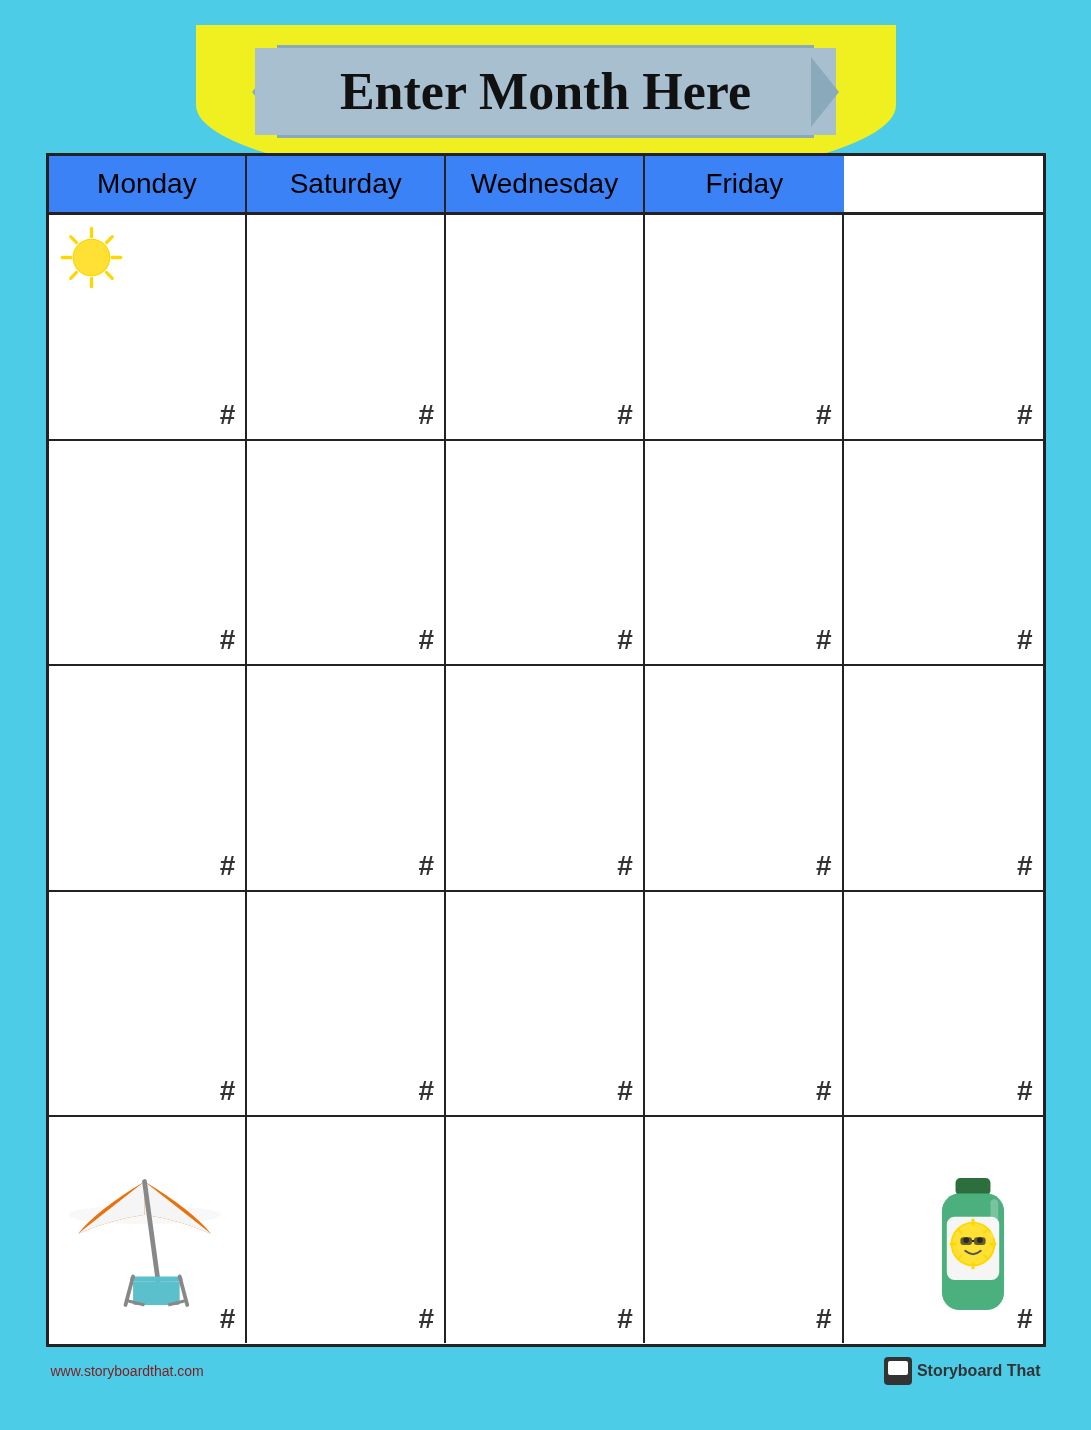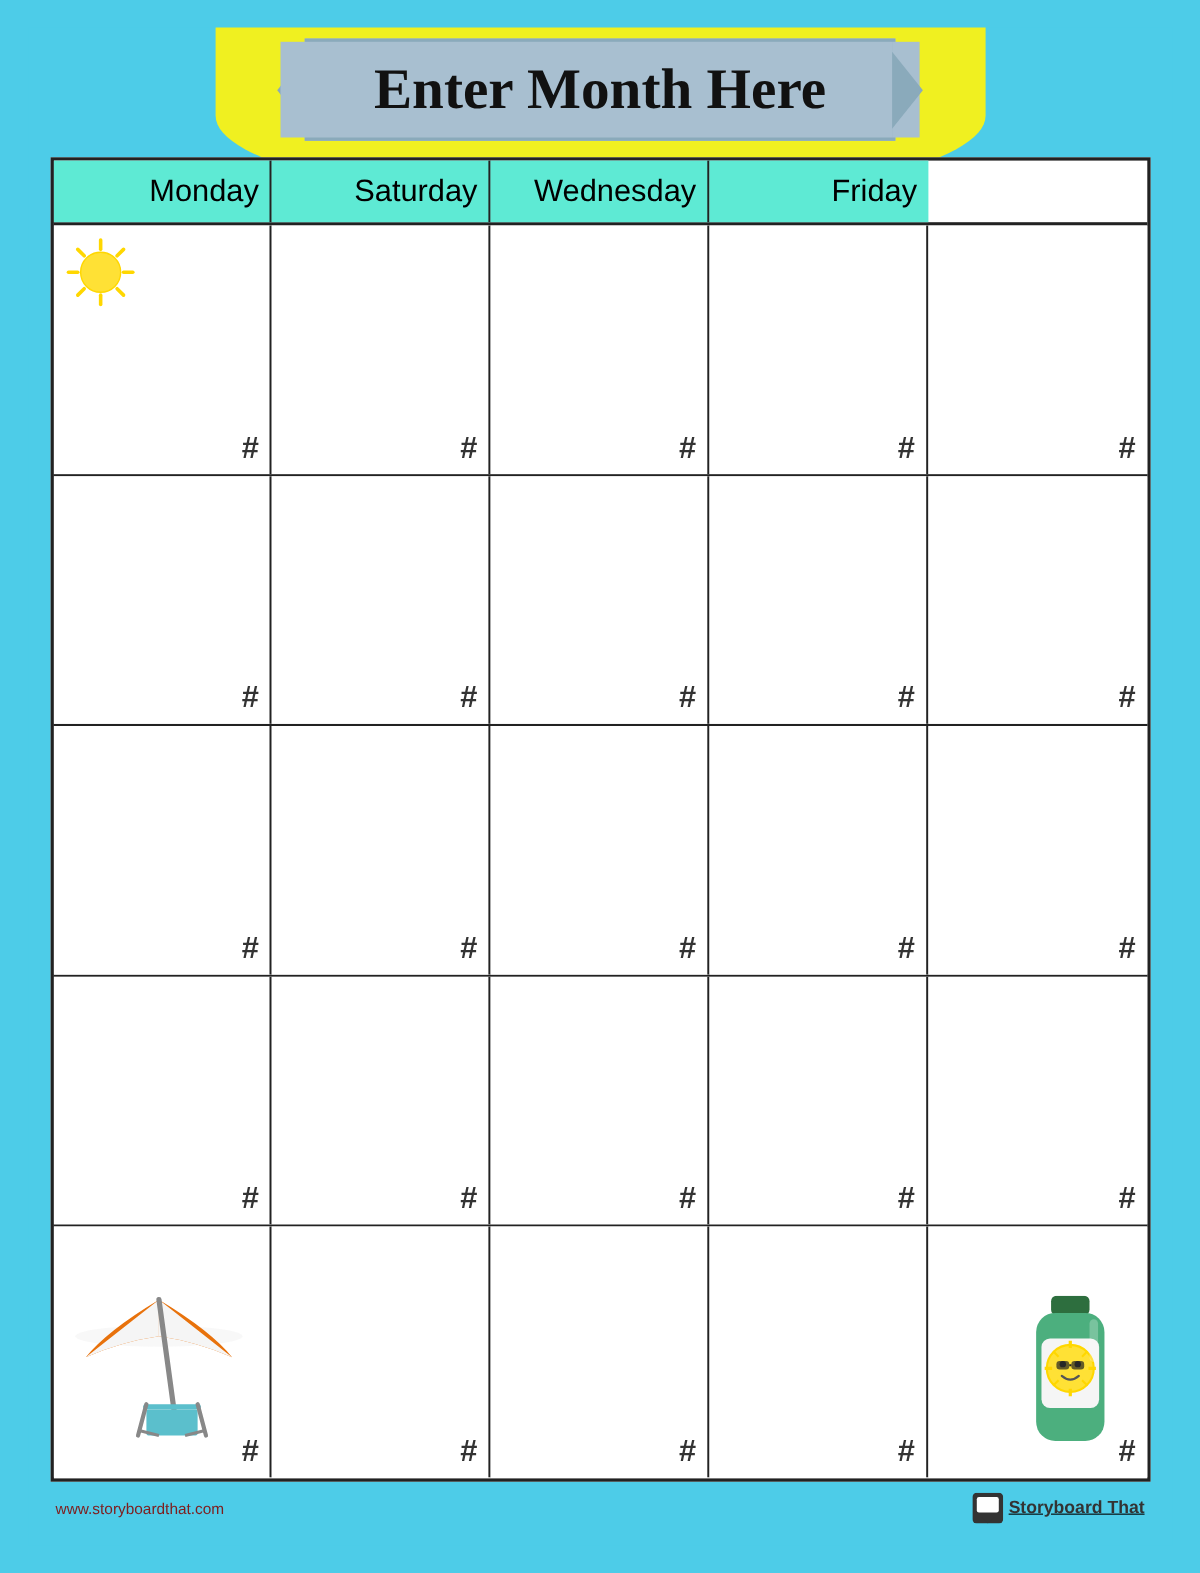--- a/index.html
+++ b/index.html
@@ -40,20 +40,21 @@
     }
 
     
     .header-area {
       position: relative;
       z-index: 2;
       width: 100%;
       display: flex;
       align-items: center;
       justify-content: center;
+      margin-top: 10px;
       margin-bottom: 15px;
     }
 
     .banner {
       position: relative;
       background: #a8bfd0;
       border: 3px solid #8aaabb;
       padding: 14px 60px;
       display: flex;
       align-items: center;
@@ -125,25 +126,25 @@
     }
 
     .calendar-header {
       display: grid;
       grid-template-columns: repeat(5, 1fr);
       border-bottom: 3px solid #222;
     }
 
     .day-header {
       padding: 12px 10px;
-      text-align: right;
+      text-align: center;
       font-size: 28px;
       font-weight: normal;
       border-right: 2px solid #222;
-      background: #5eead4;
+      background: #3b82f6;
     }
 
     .day-header:last-child {
       border-right: none;
     }
 
     .calendar-body {
       display: grid;
       grid-template-rows: repeat(5, 1fr);
       height: calc(100% - 60px);
@@ -220,21 +221,20 @@
 
     .footer-left {
       font-size: 14px;
       color: #7f1d1d;
     }
 
     .footer-right {
       display: flex;
       align-items: center;
       gap: 5px;
-      text-decoration: underline;
     }
 
     .footer-logo {
       font-size: 16px;
       font-weight: bold;
       color: #333;
     }
   </style>
 </head>
 <body>

